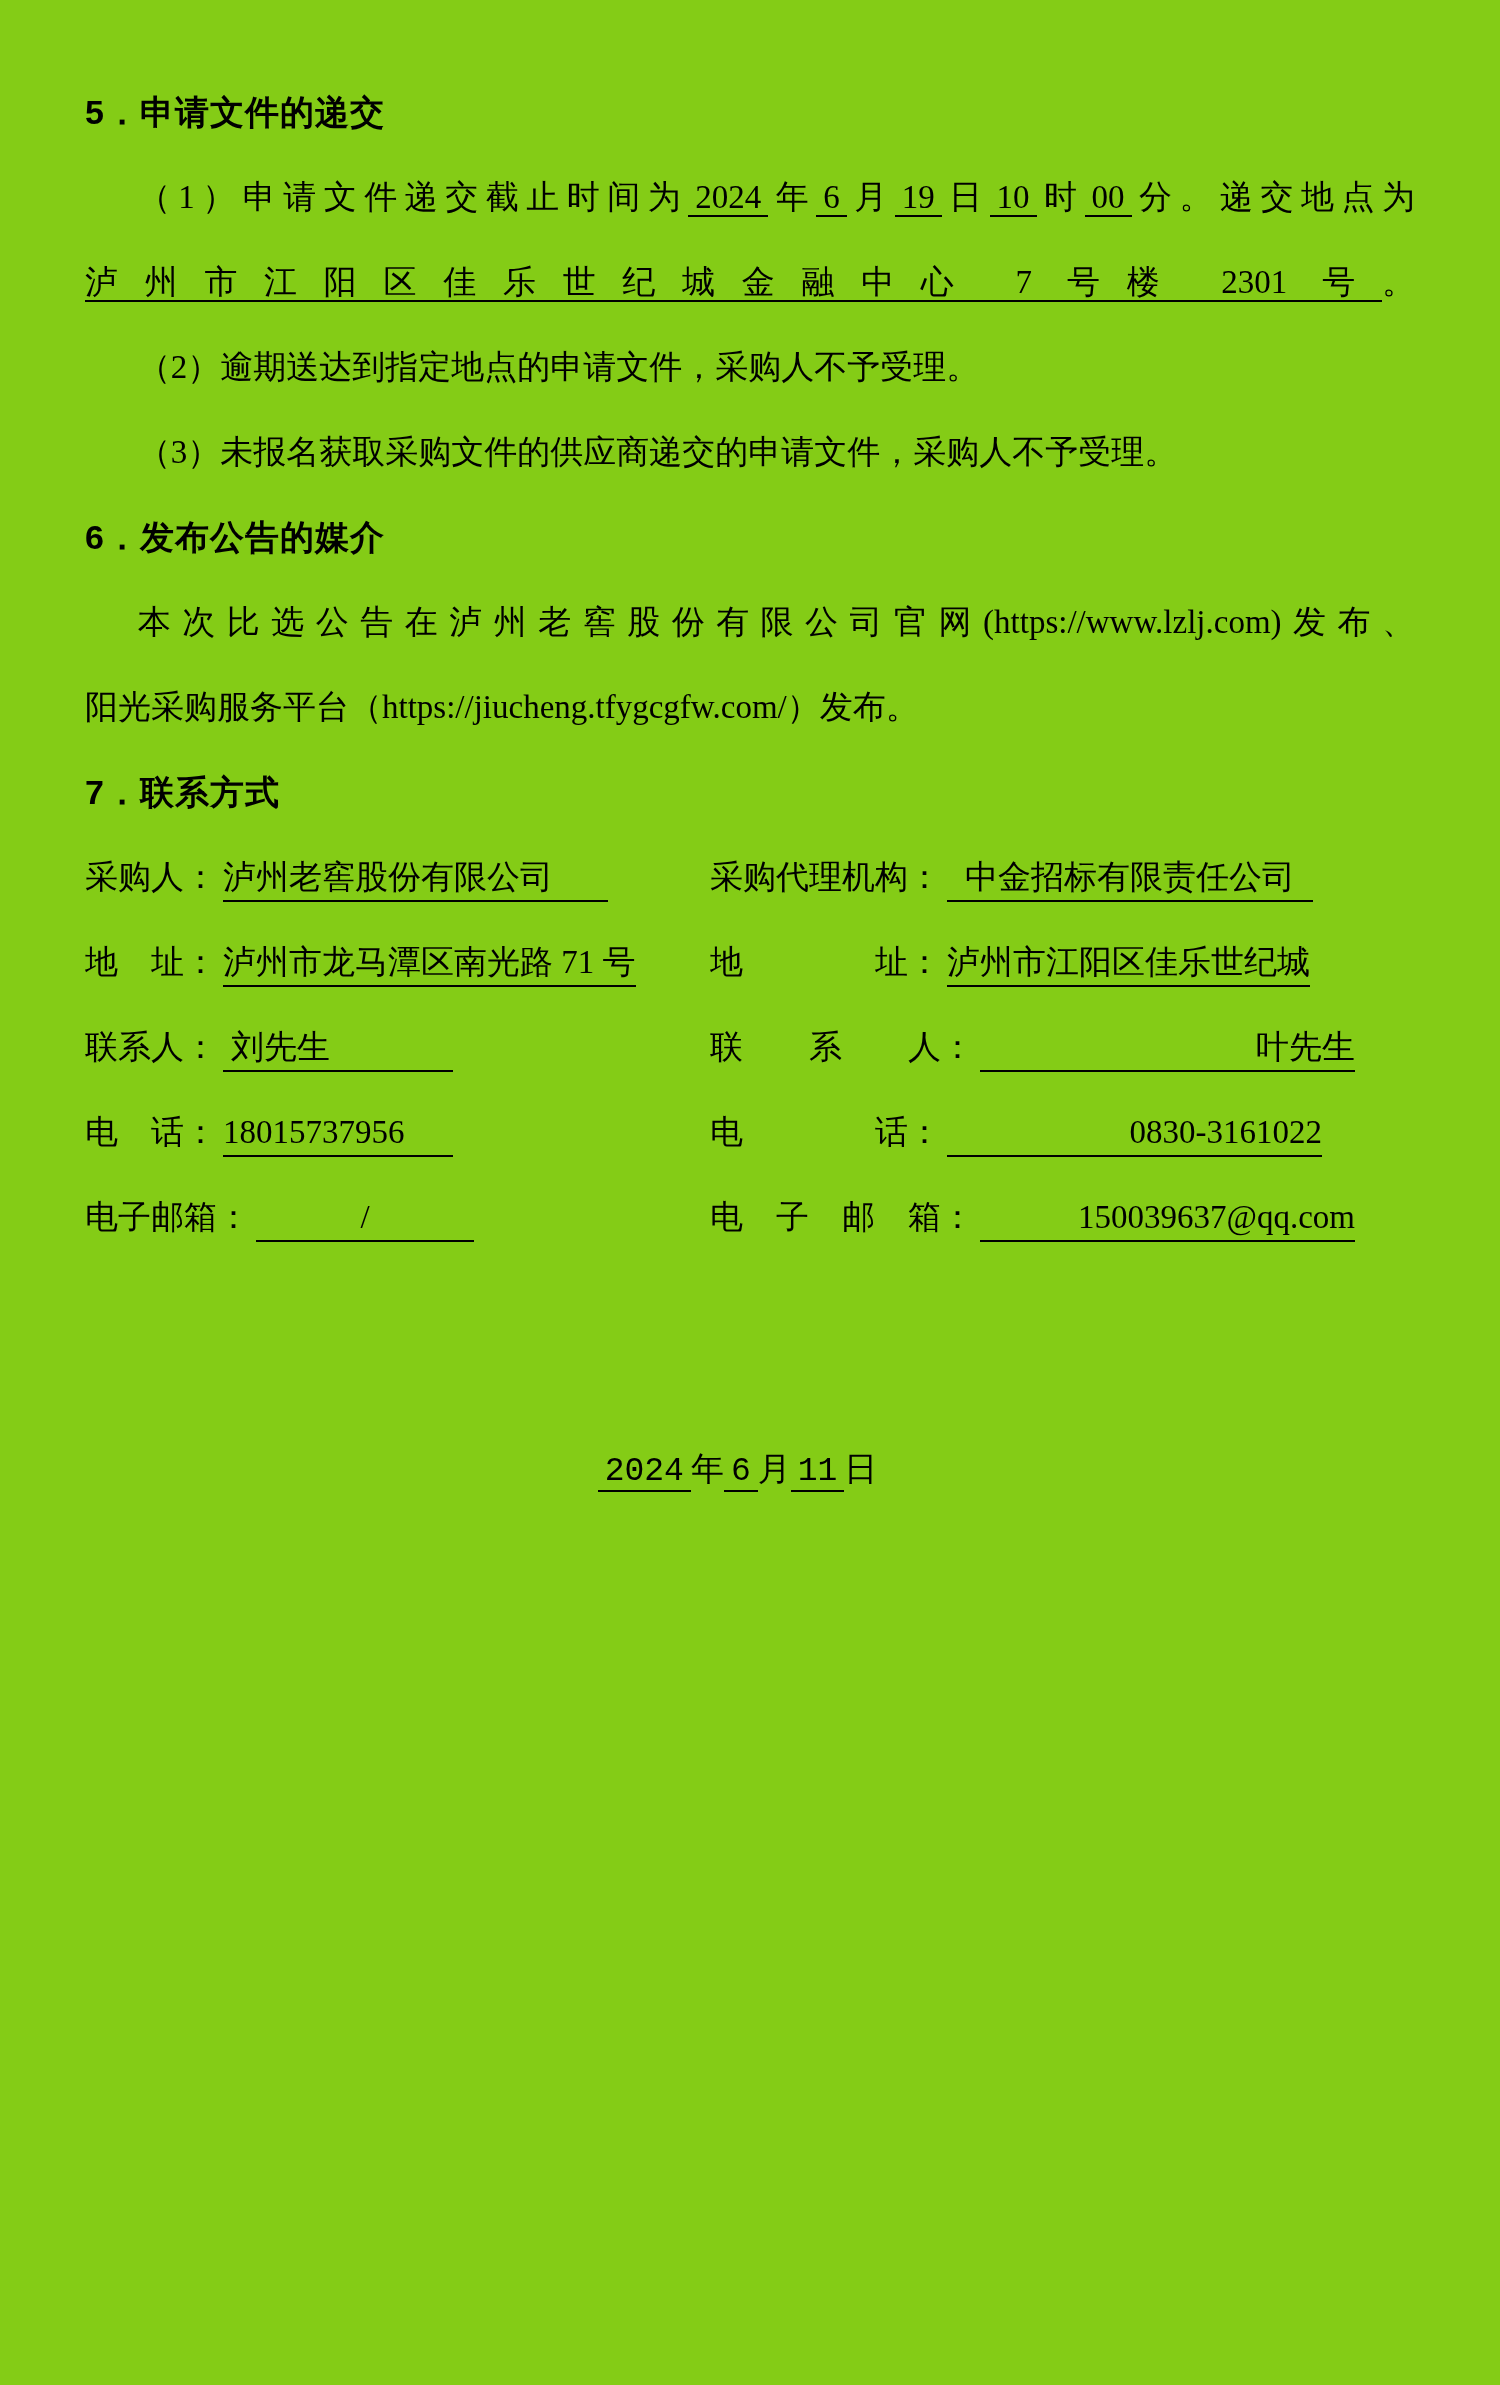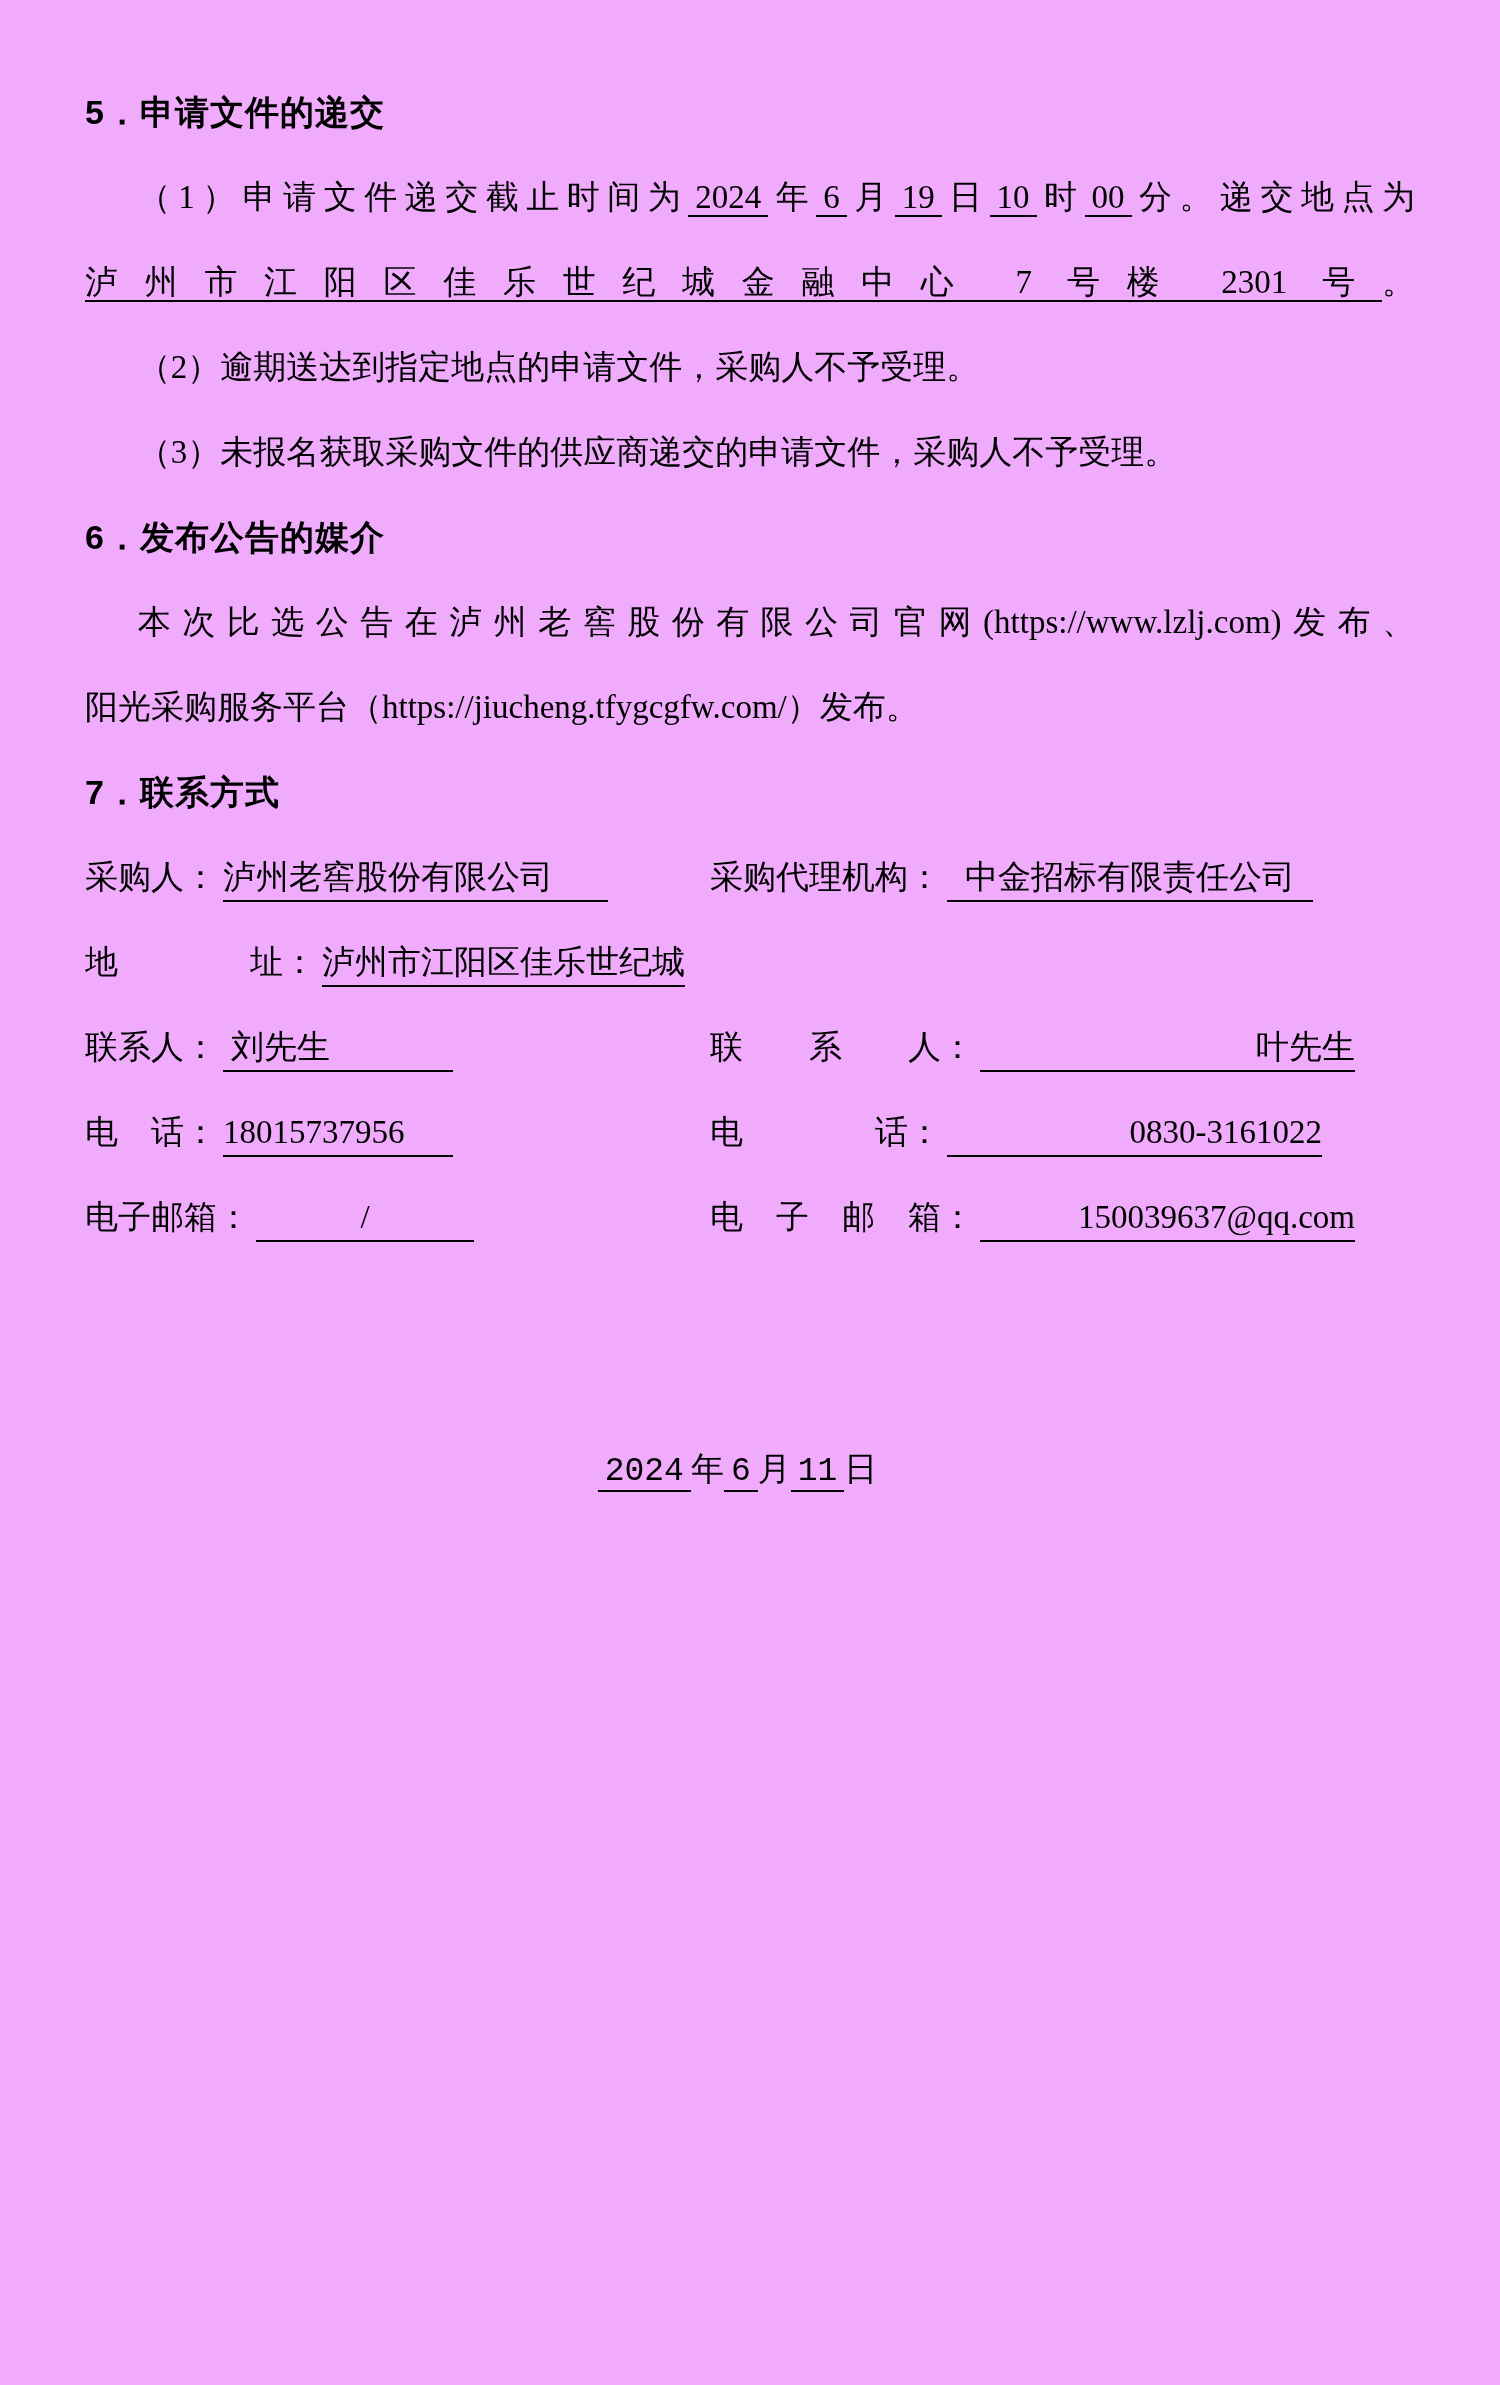--- a/index.html
+++ b/index.html
@@ -1,20 +1,20 @@
 <!DOCTYPE html>
 <html><head>
 <meta charset="utf-8">
 <style>
   html,body{margin:0;padding:0;background:#ffffff;}
   .page{
     position:relative;
     width:1500px;height:2385px;
     margin:0 auto;
-    background:#f0abfc;
+    background:#84cc16;
     color:#000000;
     font-family:"Liberation Serif","DejaVu Serif",serif;
     font-size:33px;
     overflow:hidden;
     box-sizing:border-box;
     padding:70px 85px 0 85px;
   }
   .line{line-height:85px;white-space:nowrap;}
   .heading{
     font-family:"Liberation Sans","DejaVu Sans",sans-serif;
@@ -81,20 +81,23 @@
   <div class="crow">
     <div class="cl">
       <span class="lbl">采购人：</span><span class="uv uv-r1l">泸州老窖股份有限公司</span>
     </div>
     <div class="cr">
       <span class="lbl">采购代理机构：</span><span class="uv uv-plain">中金招标有限责任公司</span>
     </div>
   </div>
 
   <div class="crow">
+    <div class="cl">
+      <span class="lbl">地　址：</span><span class="uv">泸州市龙马潭区南光路 71 号</span>
+    </div>
     <div class="cr">
       <span class="lbl">地　　　　址：</span><span class="uv">泸州市江阳区佳乐世纪城</span>
     </div>
   </div>
 
 
   <div class="crow">
     <div class="cl">
       <span class="lbl">联系人：</span><span class="uv uv-name-l">刘先生</span>
     </div>

